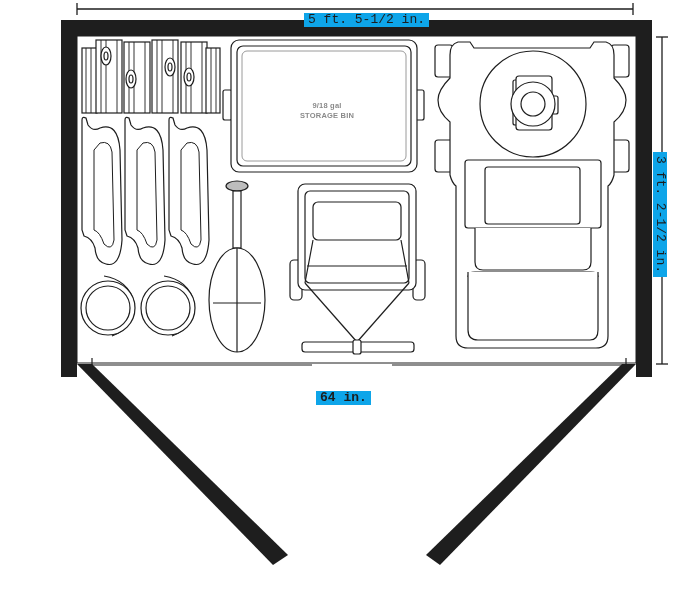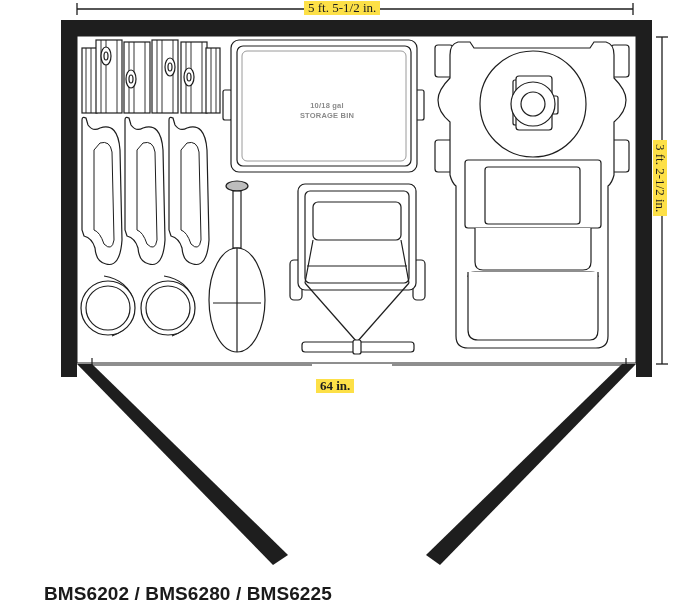--- a/index.html
+++ b/index.html
@@ -1,18 +1,18 @@
 <!DOCTYPE html>
 <html><head>
 <meta charset="utf-8">
 <style>
   html, body { margin: 0; padding: 0; background: #ffffff; }
   body { width: 674px; height: 609px; position: relative; overflow: hidden; font-family: "Liberation Sans", sans-serif; }
   #stage { position: absolute; left: 0; top: 0; width: 674px; height: 609px; }
-  .dim-label { position: absolute; font-family: Liberation Serif, serif; font-size: 13px; color: #1d1d1d; background: #fde047; white-space: nowrap; line-height: 14px; }
+  .dim-label { position: absolute; font-family: Liberation Mono, monospace; font-size: 13px; color: #1d1d1d; background: #0ea5e9; white-space: nowrap; line-height: 14px; margin-top: 12px; }
   #dim-top { left: 304px; top: 1px; padding: 0 4px; }
   #dim-bottom { left: 316px; top: 379px; padding: 0 4px; font-weight: bold; }
   #dim-right { left: 653px; top: 140px; width: 14px; writing-mode: vertical-rl; padding: 4px 0; }
   #bin-label { position: absolute; left: 262px; top: 101px; width: 130px; text-align: center; font-size: 7.5px; font-weight: bold; color: #8a8a8a; line-height: 10px; letter-spacing: 0.2px; background: transparent; }
   #model-caption { position: absolute; left: 44px; top: 583px; font-size: 19px; font-weight: bold; color: #1a1a1a; letter-spacing: 0.1px; }
 </style>
 </head>
 <body>
 
 <div id="stage">
@@ -161,18 +161,17 @@
       <rect x="302" y="342" width="112" height="10" rx="3"></rect>
       <rect x="353" y="340" width="8" height="14" rx="2"></rect>
     </g>
   </svg>
 
   <div id="dim-top" class="dim-label">5 ft. 5-1/2 in.</div>
   <div id="dim-right" class="dim-label">3 ft. 2-1/2 in.</div>
   <div id="dim-bottom" class="dim-label">64 in.</div>
 
   <div id="bin-label">
-    <div>10/18 gal</div>
+    <div>9/18 gal</div>
     <div>STORAGE BIN</div>
   </div>
 
-  <div id="model-caption">BMS6202 / BMS6280 / BMS6225</div>
 </div>
 
 </body></html>

